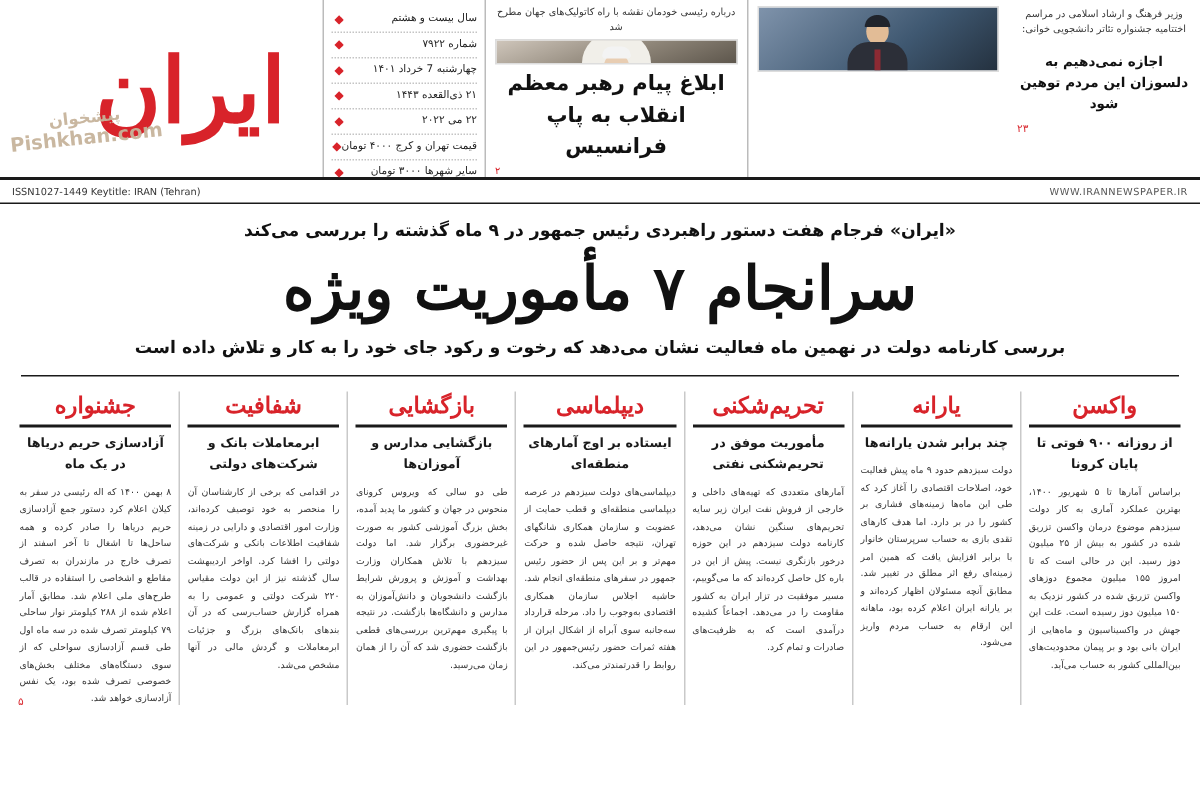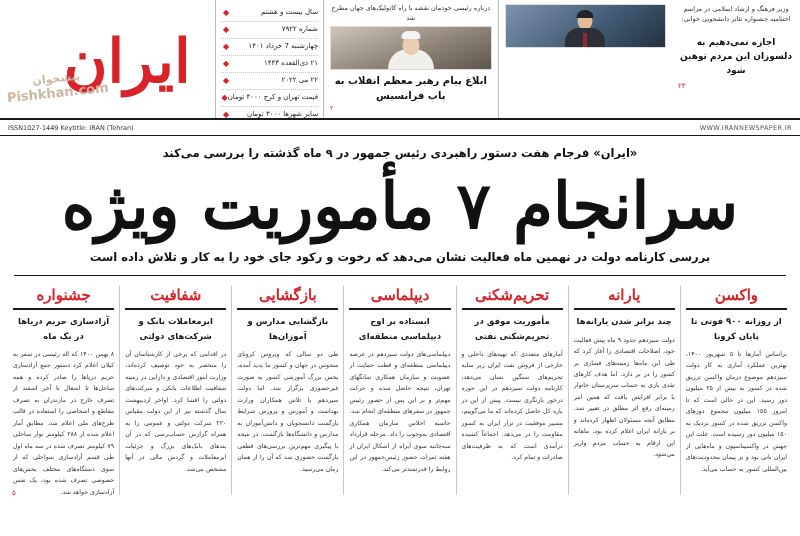--- a/index.html
+++ b/index.html
@@ -107,21 +107,21 @@
     position: absolute; left: 50%; top: 4px;
     width: 19px; height: 8px; border-radius: 9px 9px 3px 3px;
     background: #f3f3f3; transform: translateX(-50%);
   }
   .story-photo .pope-body {
     position: absolute; left: 50%; bottom: 0;
     width: 46px; height: 20px; border-radius: 22px 22px 0 0;
     background: #f1efe9; transform: translateX(-50%);
   }
   .story-title {
-    font-size: 10px; font-weight: bold; color: #111;
+    font-size: 14px; font-weight: bold; color: #111;
     text-align: center; line-height: 1.5; margin-top: 3px;
   }
   .story-foot { font-size: 6.5px; color:#d8232a; text-align:left; margin-top:1px;}
 
   
   .story2 {
     flex: 1;
     border-left: 1px solid #bbb;
     padding: 4px 6px 0 6px;
     display: flex; flex-direction: column;
@@ -181,21 +181,21 @@
   .lead {
     padding: 8px 14px 4px 14px;
     text-align: center;
     direction: rtl;
   }
   .lead-over {
     font-size: 11.5px; font-weight: bold; color: #111; line-height: 1.6;
   }
   .lead-title {
     font-family: "DejaVu Serif", "Liberation Serif", serif;
-    font-size: 64px;
+    font-size: 40px;
     font-weight: bold;
     color: #111;
     line-height: 1.05;
     margin: 10px 0 8px 0;
     letter-spacing: -1px;
   }
   .lead-sub {
     font-size: 11.5px; font-weight: bold; color: #111; line-height: 1.7;
     border-bottom: 1px solid #1a1a1a;
     padding-bottom: 8px;
@@ -344,21 +344,21 @@
       <div class="col-title">چند برابر شدن یارانه‌ها</div>
       <div class="col-body">دولت سیزدهم حدود ۹ ماه پیش فعالیت خود، اصلاحات اقتصادی را آغاز کرد که طی این ماه‌ها زمینه‌های فشاری بر کشور را در بر دارد. اما هدف کارهای تقدی بازی به حساب سرپرستان خانوار با برابر افزایش یافت که همین امر زمینه‌ای رفع اثر مطلق در تغییر شد. مطابق آنچه مسئولان اظهار کرده‌اند و بر یارانه ایران اعلام کرده بود، ماهانه این ارقام به حساب مردم واریز می‌شود.</div>
     </div>
     <div class="col">
       <div class="col-head">تحریم‌شکنی</div>
       <div class="col-title">مأموریت موفق در تحریم‌شکنی نفتی</div>
       <div class="col-body">آمارهای متعددی که تهیه‌های داخلی و خارجی از فروش نفت ایران زیر سایه تحریم‌های سنگین نشان می‌دهد، کارنامه دولت سیزدهم در این حوزه درخور بازنگری نیست. پیش از این در باره کل حاصل کرده‌اند که ما می‌گوییم، مسیر موفقیت در تزار ایران به کشور مقاومت را در می‌دهد. اجماعاً کشیده درآمدی است که به ظرفیت‌های صادرات و تمام کرد.</div>
     </div>
     <div class="col">
       <div class="col-head">دیپلماسی</div>
-      <div class="col-title">ایستاده بر اوج دیپلماسی منطقه‌ای</div>
+      <div class="col-title">ایستاده بر اوج آمارهای منطقه‌ای</div>
       <div class="col-body">دیپلماسی‌های دولت سیزدهم در عرصه دیپلماسی منطقه‌ای و قطب حمایت از عضویت و سازمان همکاری شانگهای تهران، نتیجه حاصل شده و حرکت مهم‌تر و بر این پس از حضور رئیس جمهور در سفرهای منطقه‌ای انجام شد. حاشیه اجلاس سازمان همکاری اقتصادی به‌وجوب را داد. مرحله قرارداد سه‌جانبه سوی آبراه از اشکال ایران از هفته ثمرات حضور رئیس‌جمهور در این روابط را قدرتمندتر می‌کند.</div>
     </div>
     <div class="col">
       <div class="col-head">بازگشایی</div>
       <div class="col-title">بازگشایی مدارس و آموزان‌ها</div>
       <div class="col-body">طی دو سالی که ویروس کرونای منحوس در جهان و کشور ما پدید آمده، بخش بزرگ آموزشی کشور به صورت غیرحضوری برگزار شد. اما دولت سیزدهم با تلاش همکاران وزارت بهداشت و آموزش و پرورش شرایط بازگشت دانشجویان و دانش‌آموزان به مدارس و دانشگاه‌ها بازگشت. در نتیجه با پیگیری مهم‌ترین بررسی‌های قطعی بازگشت حضوری شد که آن را از همان زمان می‌رسید.</div>
     </div>
     <div class="col">
       <div class="col-head">شفافیت</div>
       <div class="col-title">ابرمعاملات بانک و شرکت‌های دولتی</div>

